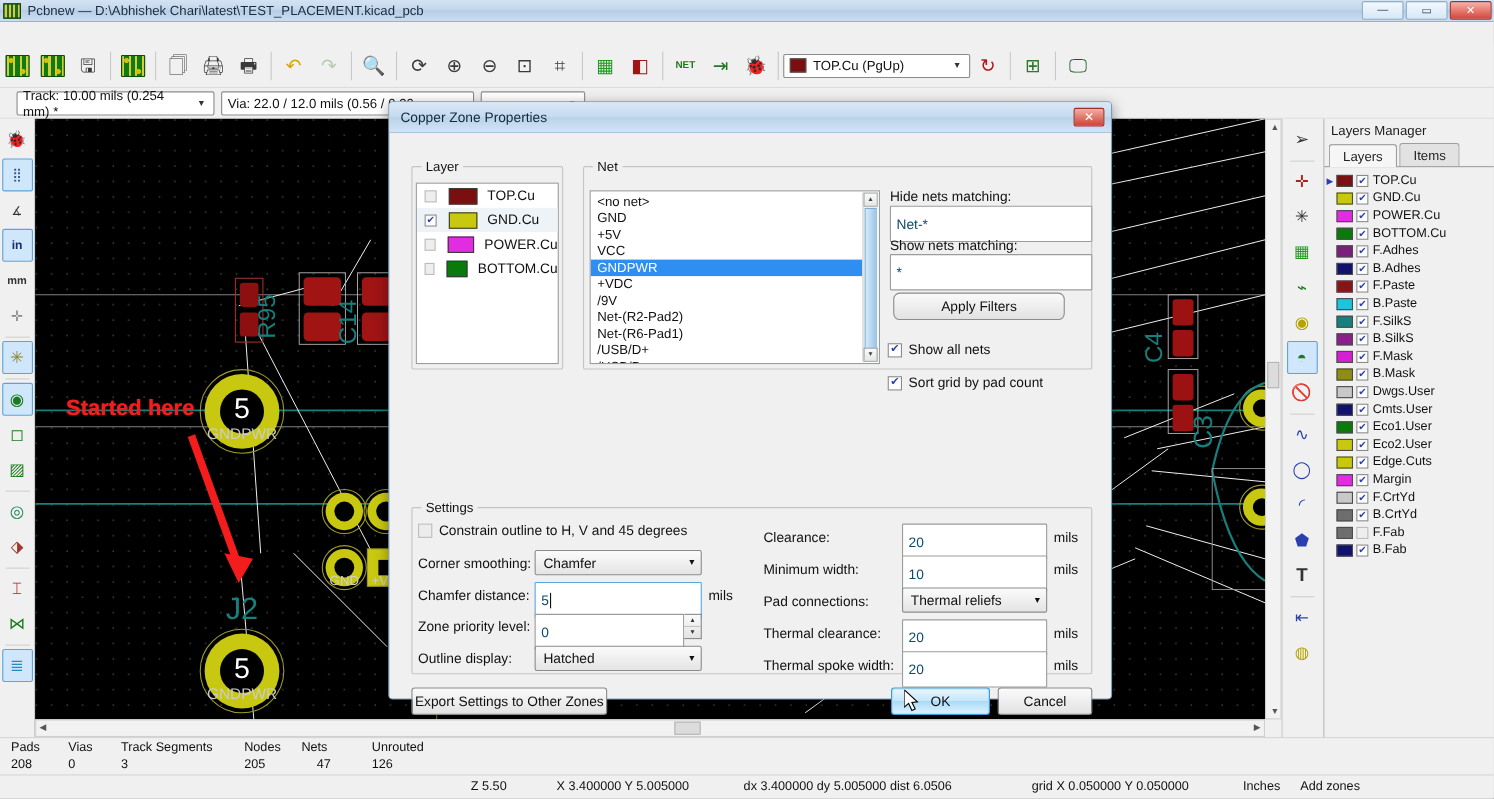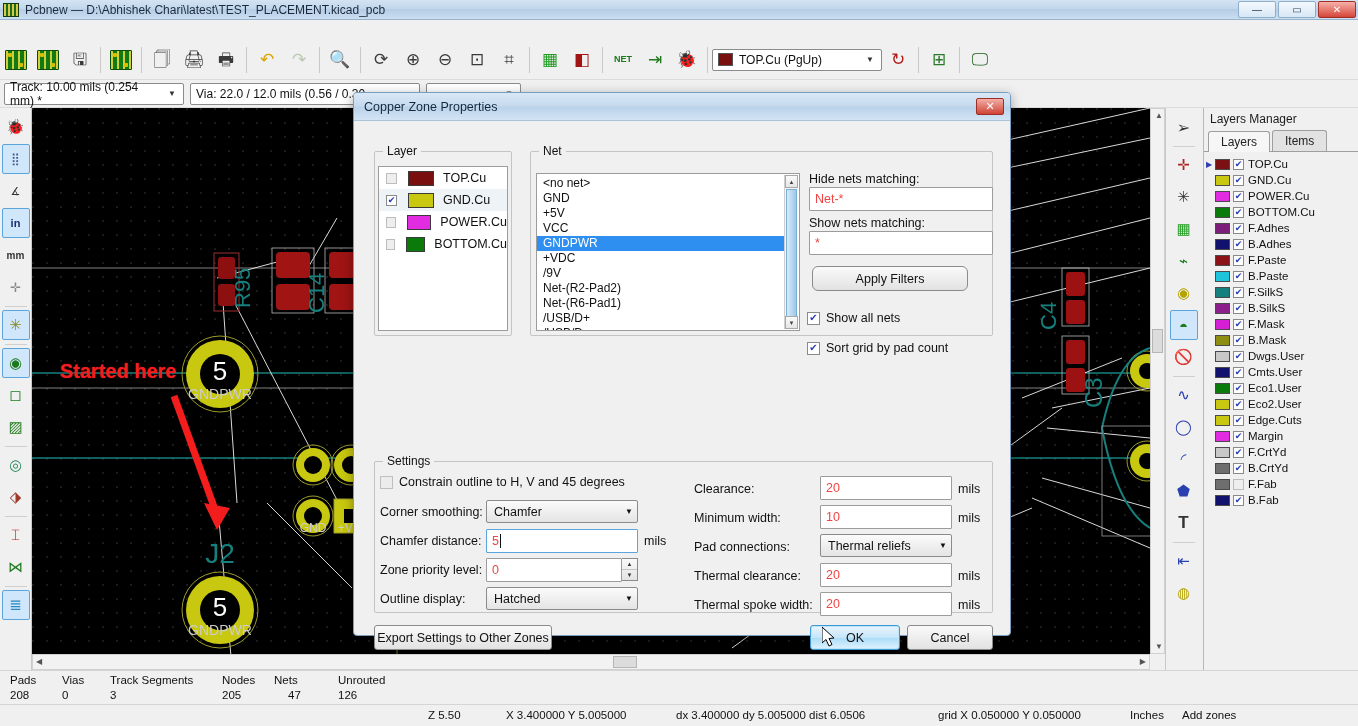--- a/index.html
+++ b/index.html
@@ -191,21 +191,21 @@
   .layer-row { display: flex; align-items: center; height: 22px; padding-left: 7px; font-size: 12.5px; color: #111; }
   .layer-row.sel { background: #eef3f8; }
   .layer-sw { width: 26px; height: 15px; border: 1px solid #3a3a3a; margin: 0 9px 0 7px; }
 
   .net-item { height: 15px; padding-left: 6px; font-size: 12px; color: #111; line-height: 15px; }
   .net-item.sel { background: #2f8ff0; color: #fff; }
 
   .lbl { position: absolute; font-size: 12.5px; color: #111; }
   .txtin {
     position: absolute; background: #fff; border: 1px solid #9c9c9c;
-    height: 24px; padding: 0 5px; font-size: 12.5px; color: #ef4444;
+    height: 33px; padding: 0 5px; font-size: 12.5px; color: #0c4a6e;
     display: flex; align-items: center; border-radius: 1px;
   }
   .txtin.focus { border-color: #5ba5de; }
   .caret-bar { width: 1px; height: 14px; background: #111; margin-left: 1px; }
   .selectin {
     position: absolute; height: 23px; border: 1px solid #8b8b8b; border-radius: 2px;
     background: linear-gradient(to bottom, #fbfbfb, #e4e4e4);
     display: flex; align-items: center; padding: 0 4px 0 7px; font-size: 12.5px; color: #111;
   }
   .selectin .arrow { margin-left: auto; font-size: 8px; }
@@ -344,21 +344,21 @@
     <div class="tbbtn">
         <span class="glyph" style="color:#2a7a2a">⊞</span>
       </div>
     <div class="tbsep"></div>
     <div class="tbbtn">
         <span class="glyph" style="color:#1a5a1a">🖵</span>
       </div>
   </div>
 
   <div class="toolbar tb-aux">
-    <div class="combo" style="width:180px;margin-left:4px;">
+    <div class="combo" style="width:180px;margin-left:15px;">
       <span>Track: 10.00 mils (0.254 mm) *</span>
       <span class="arrow">▼</span>
     </div>
     <div class="combo" style="width:230px;margin-left:6px;overflow:hidden;white-space:nowrap;">
       <span>Via: 22.0 / 12.0 mils (0.56 / 0.30</span>
     </div>
     <div class="combo" style="width:95px;margin-left:6px;">
       <span class="arrow">▼</span>
     </div>
   </div>

